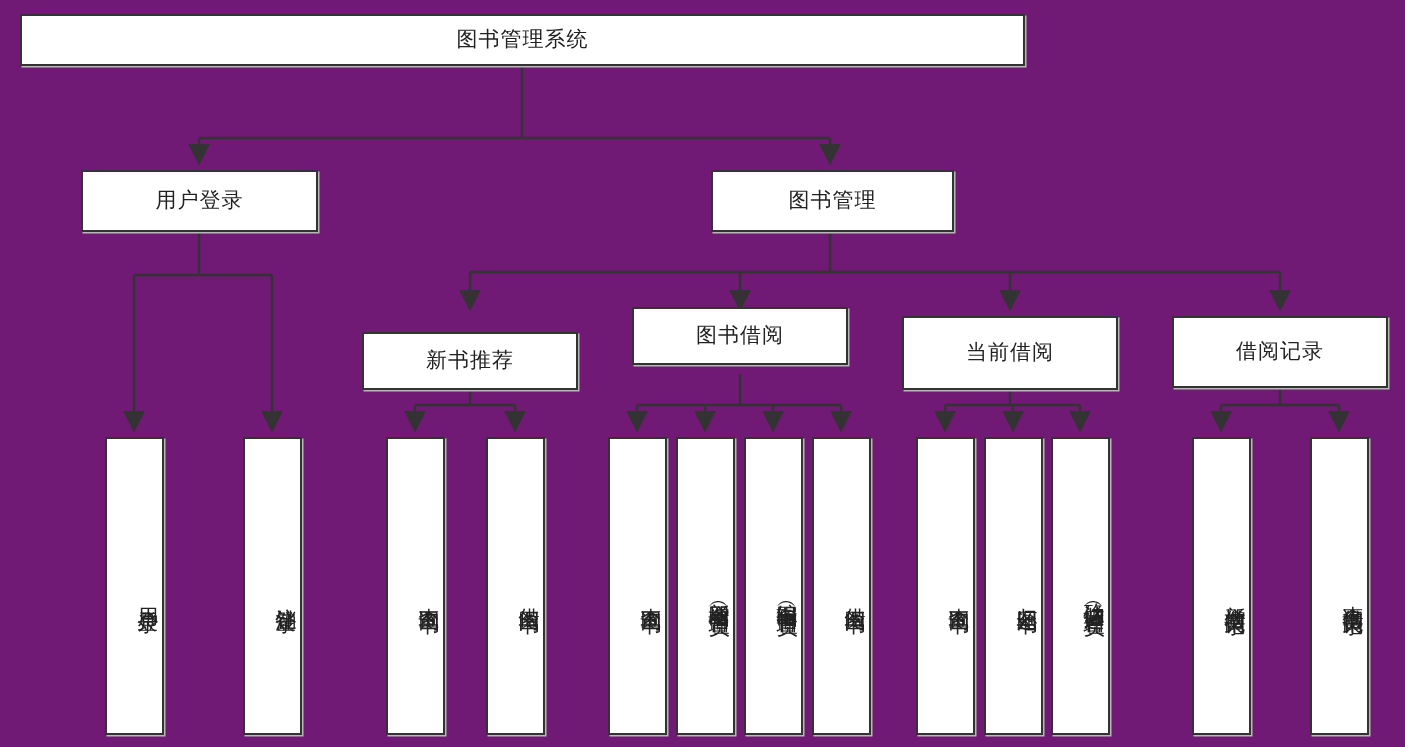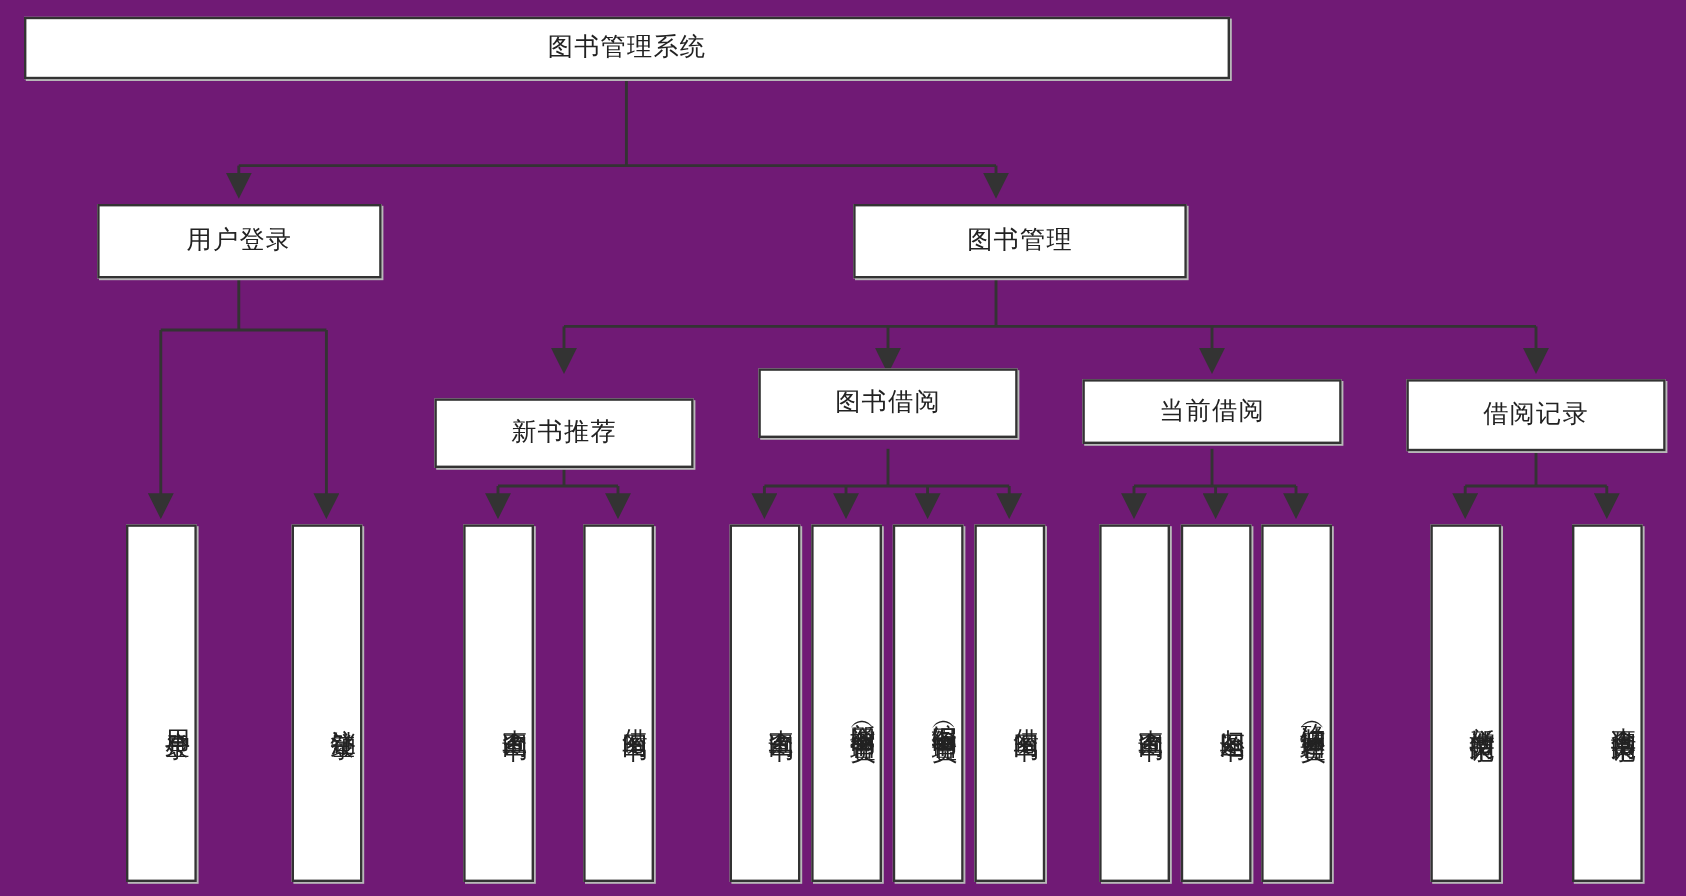--- a/index.html
+++ b/index.html
@@ -124,34 +124,34 @@
     </g>
   </svg>
 
   <div class="node horiz" style="left:20px;top:14px;width:1005px;height:52px;">
     <span class="node-label">图书管理系统</span>
   </div>
 
   <div class="node horiz" style="left:81px;top:170px;width:237px;height:62px;">
     <span class="node-label">用户登录</span>
   </div>
-  <div class="node horiz" style="left:711px;top:170px;width:278px;height:62px;text-align:center;">
+  <div class="node horiz" style="left:711px;top:170px;width:243px;height:62px;text-align:center;">
     <span class="node-label">图书管理</span>
   </div>
 
   <div class="node horiz" style="left:362px;top:332px;width:216px;height:58px;">
     <span class="node-label">新书推荐</span>
   </div>
   <div class="node horiz" style="left:632px;top:307px;width:216px;height:58px;">
     <span class="node-label">图书借阅</span>
   </div>
-  <div class="node horiz" style="left:902px;top:316px;width:216px;height:54px;">
+  <div class="node horiz" style="left:902px;top:316px;width:216px;height:74px;">
     <span class="node-label">当前借阅</span>
   </div>
-  <div class="node horiz" style="left:1172px;top:316px;width:216px;height:60px;">
+  <div class="node horiz" style="left:1172px;top:316px;width:216px;height:72px;">
     <span class="node-label">借阅记录</span>
   </div>
 
   <div class="node vert" style="left:105px;top:437px;width:59px;height:298px;">
     <span class="node-label">用户登录</span>
   </div>
   <div class="node vert" style="left:243px;top:437px;width:59px;height:298px;">
     <span class="node-label">注销登录</span>
   </div>
 

